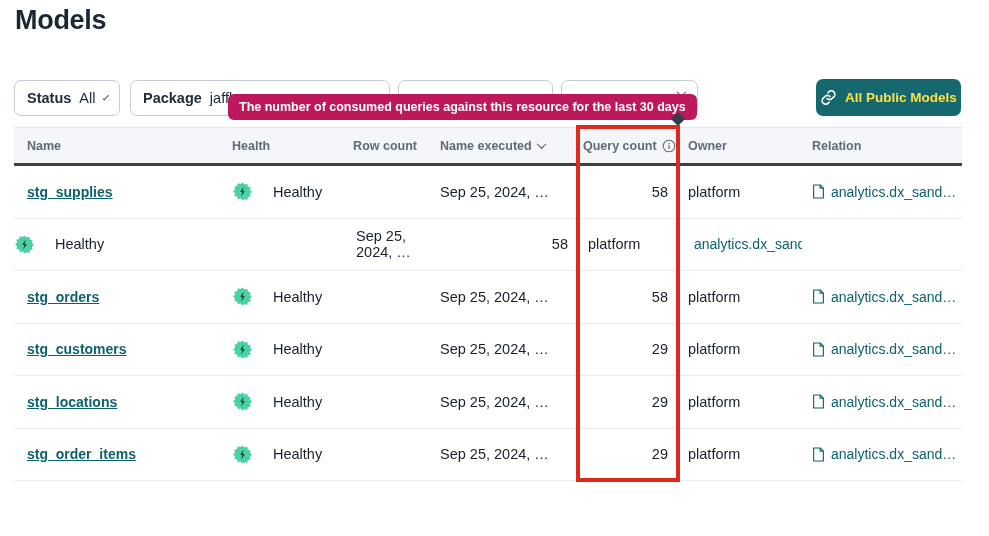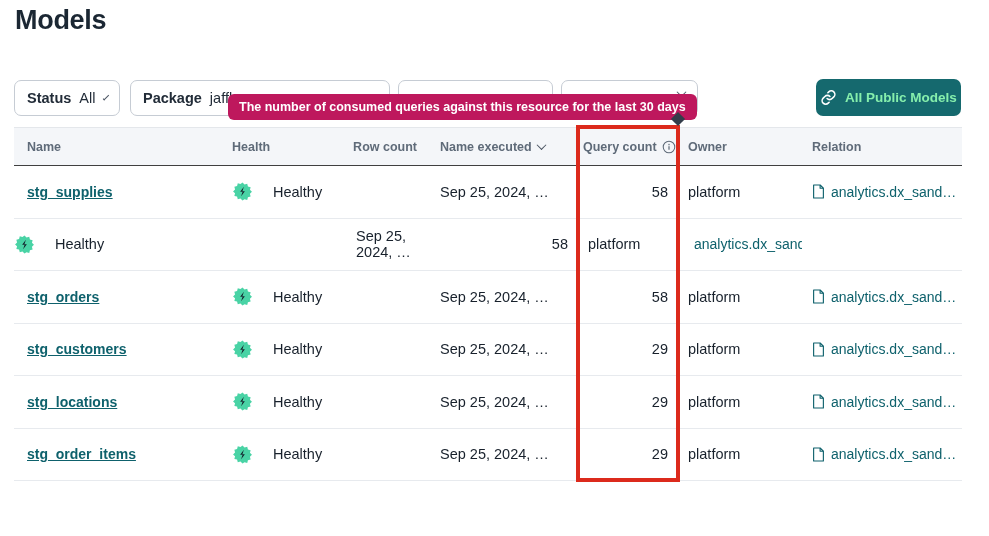--- a/index.html
+++ b/index.html
@@ -16,35 +16,35 @@
   .dd .val { color:#222c38; }
   .chev { display:inline-block; width:7px; height:7px; border-right:1.6px solid #4a5462;
     border-bottom:1.6px solid #4a5462; transform:rotate(45deg) translate(-1px,-1px); }
   .dd .chev { margin-left:2px; }
   .dd1 { left:14px; width:106px; }
   .dd2 { left:130px; width:260px; }
   .dd3 { left:398px; width:155px; justify-content:flex-end; }
   .dd4 { left:561px; width:137px; justify-content:flex-end; align-items:flex-start; padding-top:9px; }
 
   .btn-public { position:absolute; left:816px; top:79px; width:145px; height:37px;
-    background:#15696e; border:none; border-radius:7px; color:#86efac; font-weight:700;
+    background:#15696e; border:none; border-radius:7px; color:#fde047; font-weight:700;
     font-size:13.5px; display:flex; align-items:center; justify-content:center; gap:8px;
     cursor:pointer; font-family:"Liberation Sans", sans-serif; }
 
   .tooltip { position:absolute; left:228px; top:94px; height:26px; background:#be185d;
     color:#fff; border-radius:6px; font-size:12.5px; font-weight:600; display:flex;
     align-items:center; padding:0 11px; white-space:nowrap; z-index:7; }
   .tooltip .arrow { position:absolute; right:14px; bottom:-4px; width:10px; height:10px;
     background:#333d4a; transform:rotate(45deg); }
 
   .table { position:absolute; left:14px; top:127px; width:948px; }
   .thead, .trow { display:grid;
     grid-template-columns:218px 118px 84px 144px 100px 124px 1fr; align-items:center; }
   .thead { height:39px; background:#f4f6f9; border-top:1px solid #e4e7eb;
-    border-bottom:1px solid #404040; font-size:12.5px; font-weight:700; color:#5f6b79; }
+    border-bottom:3px solid #404040; font-size:12.5px; font-weight:700; color:#5f6b79; }
   .trow { height:52.5px; border-bottom:1px solid #e7eaee; font-size:14.5px; color:#18212c; }
 
   .h-name, .c-name { padding-left:13px; }
   .h-rowcount, .c-rowcount { text-align:right; padding-right:17px; }
   .h-lastexec, .c-lastexec { padding-left:6px; }
   .h-query { padding-left:5px; display:flex; align-items:center; gap:5px; }
   .c-query { text-align:right; padding-right:10px; }
   .h-owner, .c-owner { padding-left:10px; }
   .h-rel, .c-rel { padding-left:10px; }
   .h-lastexec { display:flex; align-items:center; gap:6px; cursor:pointer; }

